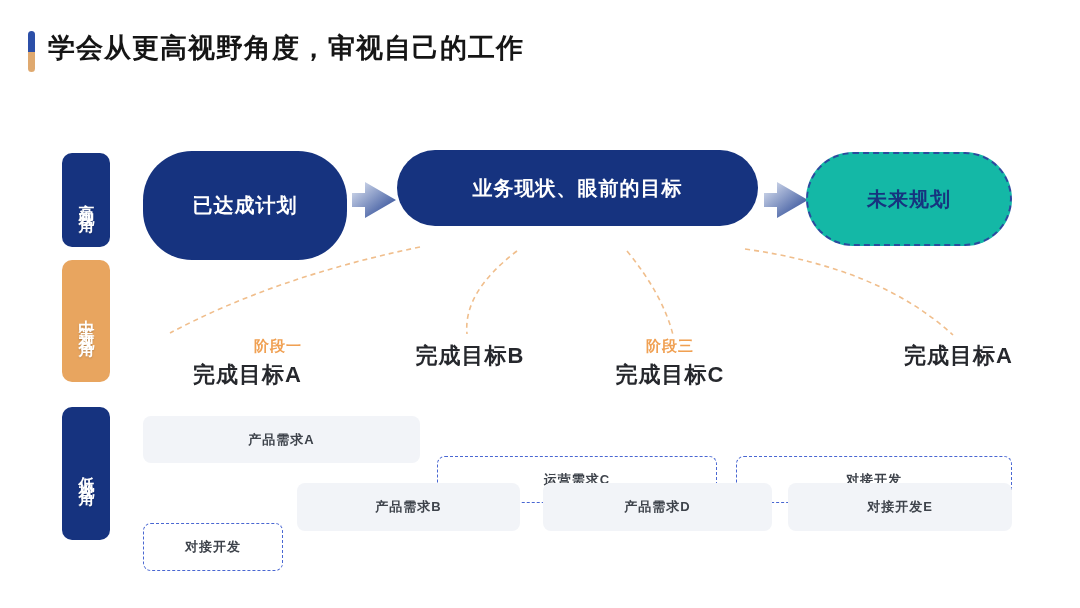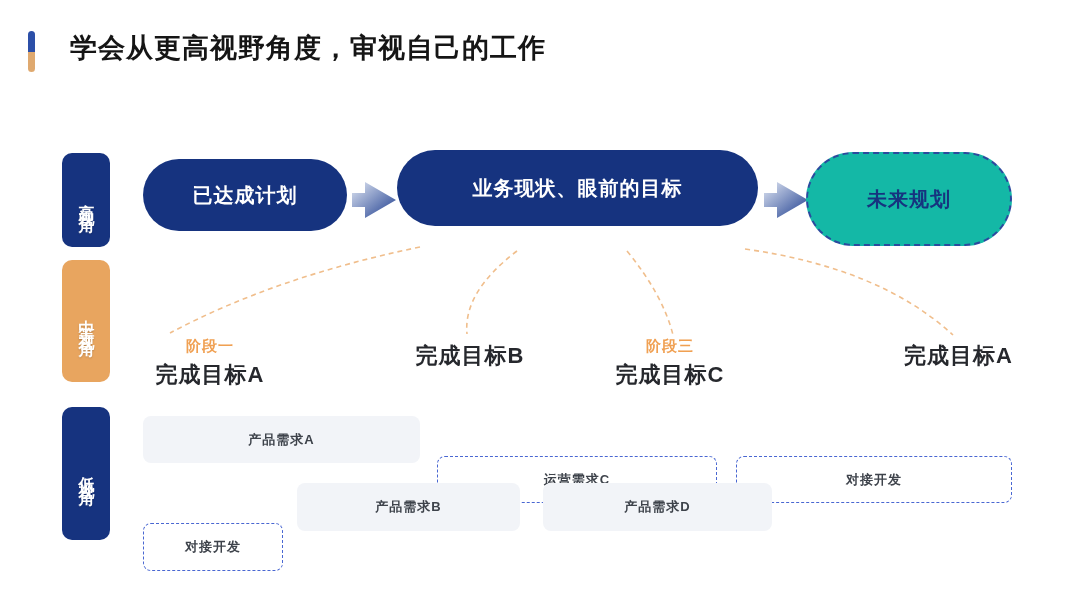--- a/index.html
+++ b/index.html
@@ -14,55 +14,54 @@
   
   .accent-bar {
     position: absolute; left: 28px; top: 31px; width: 7px; height: 41px;
     border-radius: 4px;
     background: linear-gradient(to bottom, #2C4FA8 0%, #2C4FA8 52%, #DFA96F 52%, #DFA96F 100%);
   }
   .page-title {
     position: absolute; left: 48px; top: 30px;
     font-size: 27px; font-weight: 800; color: #151515; letter-spacing: 1px;
     white-space: nowrap;
-    margin-left: 22px;
   }
   
   .persp {
     position: absolute; left: 62px; width: 48px; border-radius: 10px;
     display: flex; align-items: center; justify-content: center;
     color: #ffffff; font-weight: 700; font-size: 16px;
     writing-mode: vertical-rl; letter-spacing: 7px;
     text-shadow: 0 1px 2px rgba(0,0,0,0.18);
   }
   .persp-high { top: 153px; height: 94px; background: #16337F; }
   .persp-mid  { top: 260px; height: 122px; background: #E8A55F; }
   .persp-low  { top: 407px; height: 133px; background: #16337F; }
   
   .pill {
     position: absolute; display: flex; align-items: center; justify-content: center;
     font-weight: 700; font-size: 20px; letter-spacing: 1px; white-space: nowrap;
   }
   .pill-solid { background: #16337F; color: #ffffff; }
-  .pill-1 { left: 143px; top: 159px; width: 204px; height: 72px; border-radius: 49px; }
+  .pill-1 { left: 143px; top: 151px; width: 204px; height: 109px; border-radius: 49px; }
   .pill-2 { left: 397px; top: 150px; width: 361px; height: 76px; border-radius: 50px; }
   .pill-3 {
     left: 806px; top: 152px; width: 206px; height: 94px; border-radius: 47px;
     background: #14b8a6; border: 2px dashed #2B4A9E; color: #16337F;
   }
   .arrow { position: absolute; width: 44px; height: 42px; }
   .arrow-1 { left: 352px; top: 179px; }
   .arrow-2 { left: 764px; top: 179px; }
   
   .curves { position: absolute; left: 0; top: 0; width: 1080px; height: 608px; pointer-events: none; }
   
   .stage-item { position: absolute; top: 337px; width: 160px; }
   .stage-item .stage-no { font-size: 15px; font-weight: 700; color: #F0A052; letter-spacing: 1px; }
   .stage-item .stage-goal { margin-top: 4px; font-size: 22px; font-weight: 800; color: #26282D; letter-spacing: 1px; }
-  .stage-1 { left: 130px; text-align: center; }
+  .stage-1 { left: 142px; text-align: right; }
   .stage-2 { left: 390px; text-align: center; }
   .stage-3 { left: 590px; text-align: center; }
   .stage-4 { left: 853px; text-align: right; }
   
   .task {
     position: absolute; display: flex; align-items: center; justify-content: center;
     font-size: 13px; font-weight: 700; color: #3E434B; letter-spacing: 1px;
     border-radius: 8px; white-space: nowrap;
   }
   .task-solid { background: #F2F4F8; }
@@ -137,14 +136,15 @@
     <div class="stage-goal">完成目标A</div>
   </div>
 
   <div class="task task-solid t-r1 t-1">产品需求A</div>
   <div class="task task-dashed t-r1 t-2">运营需求C</div>
   <div class="task task-dashed t-r1 t-3">对接开发</div>
 
   <div class="task task-dashed t-r2 t-4">对接开发</div>
   <div class="task task-solid t-r2 t-5">产品需求B</div>
   <div class="task task-solid t-r2 t-6">产品需求D</div>
+  <div class="task task-solid t-r2 t-7">对接开发E</div>
 
 </div>
 
 </body></html>

